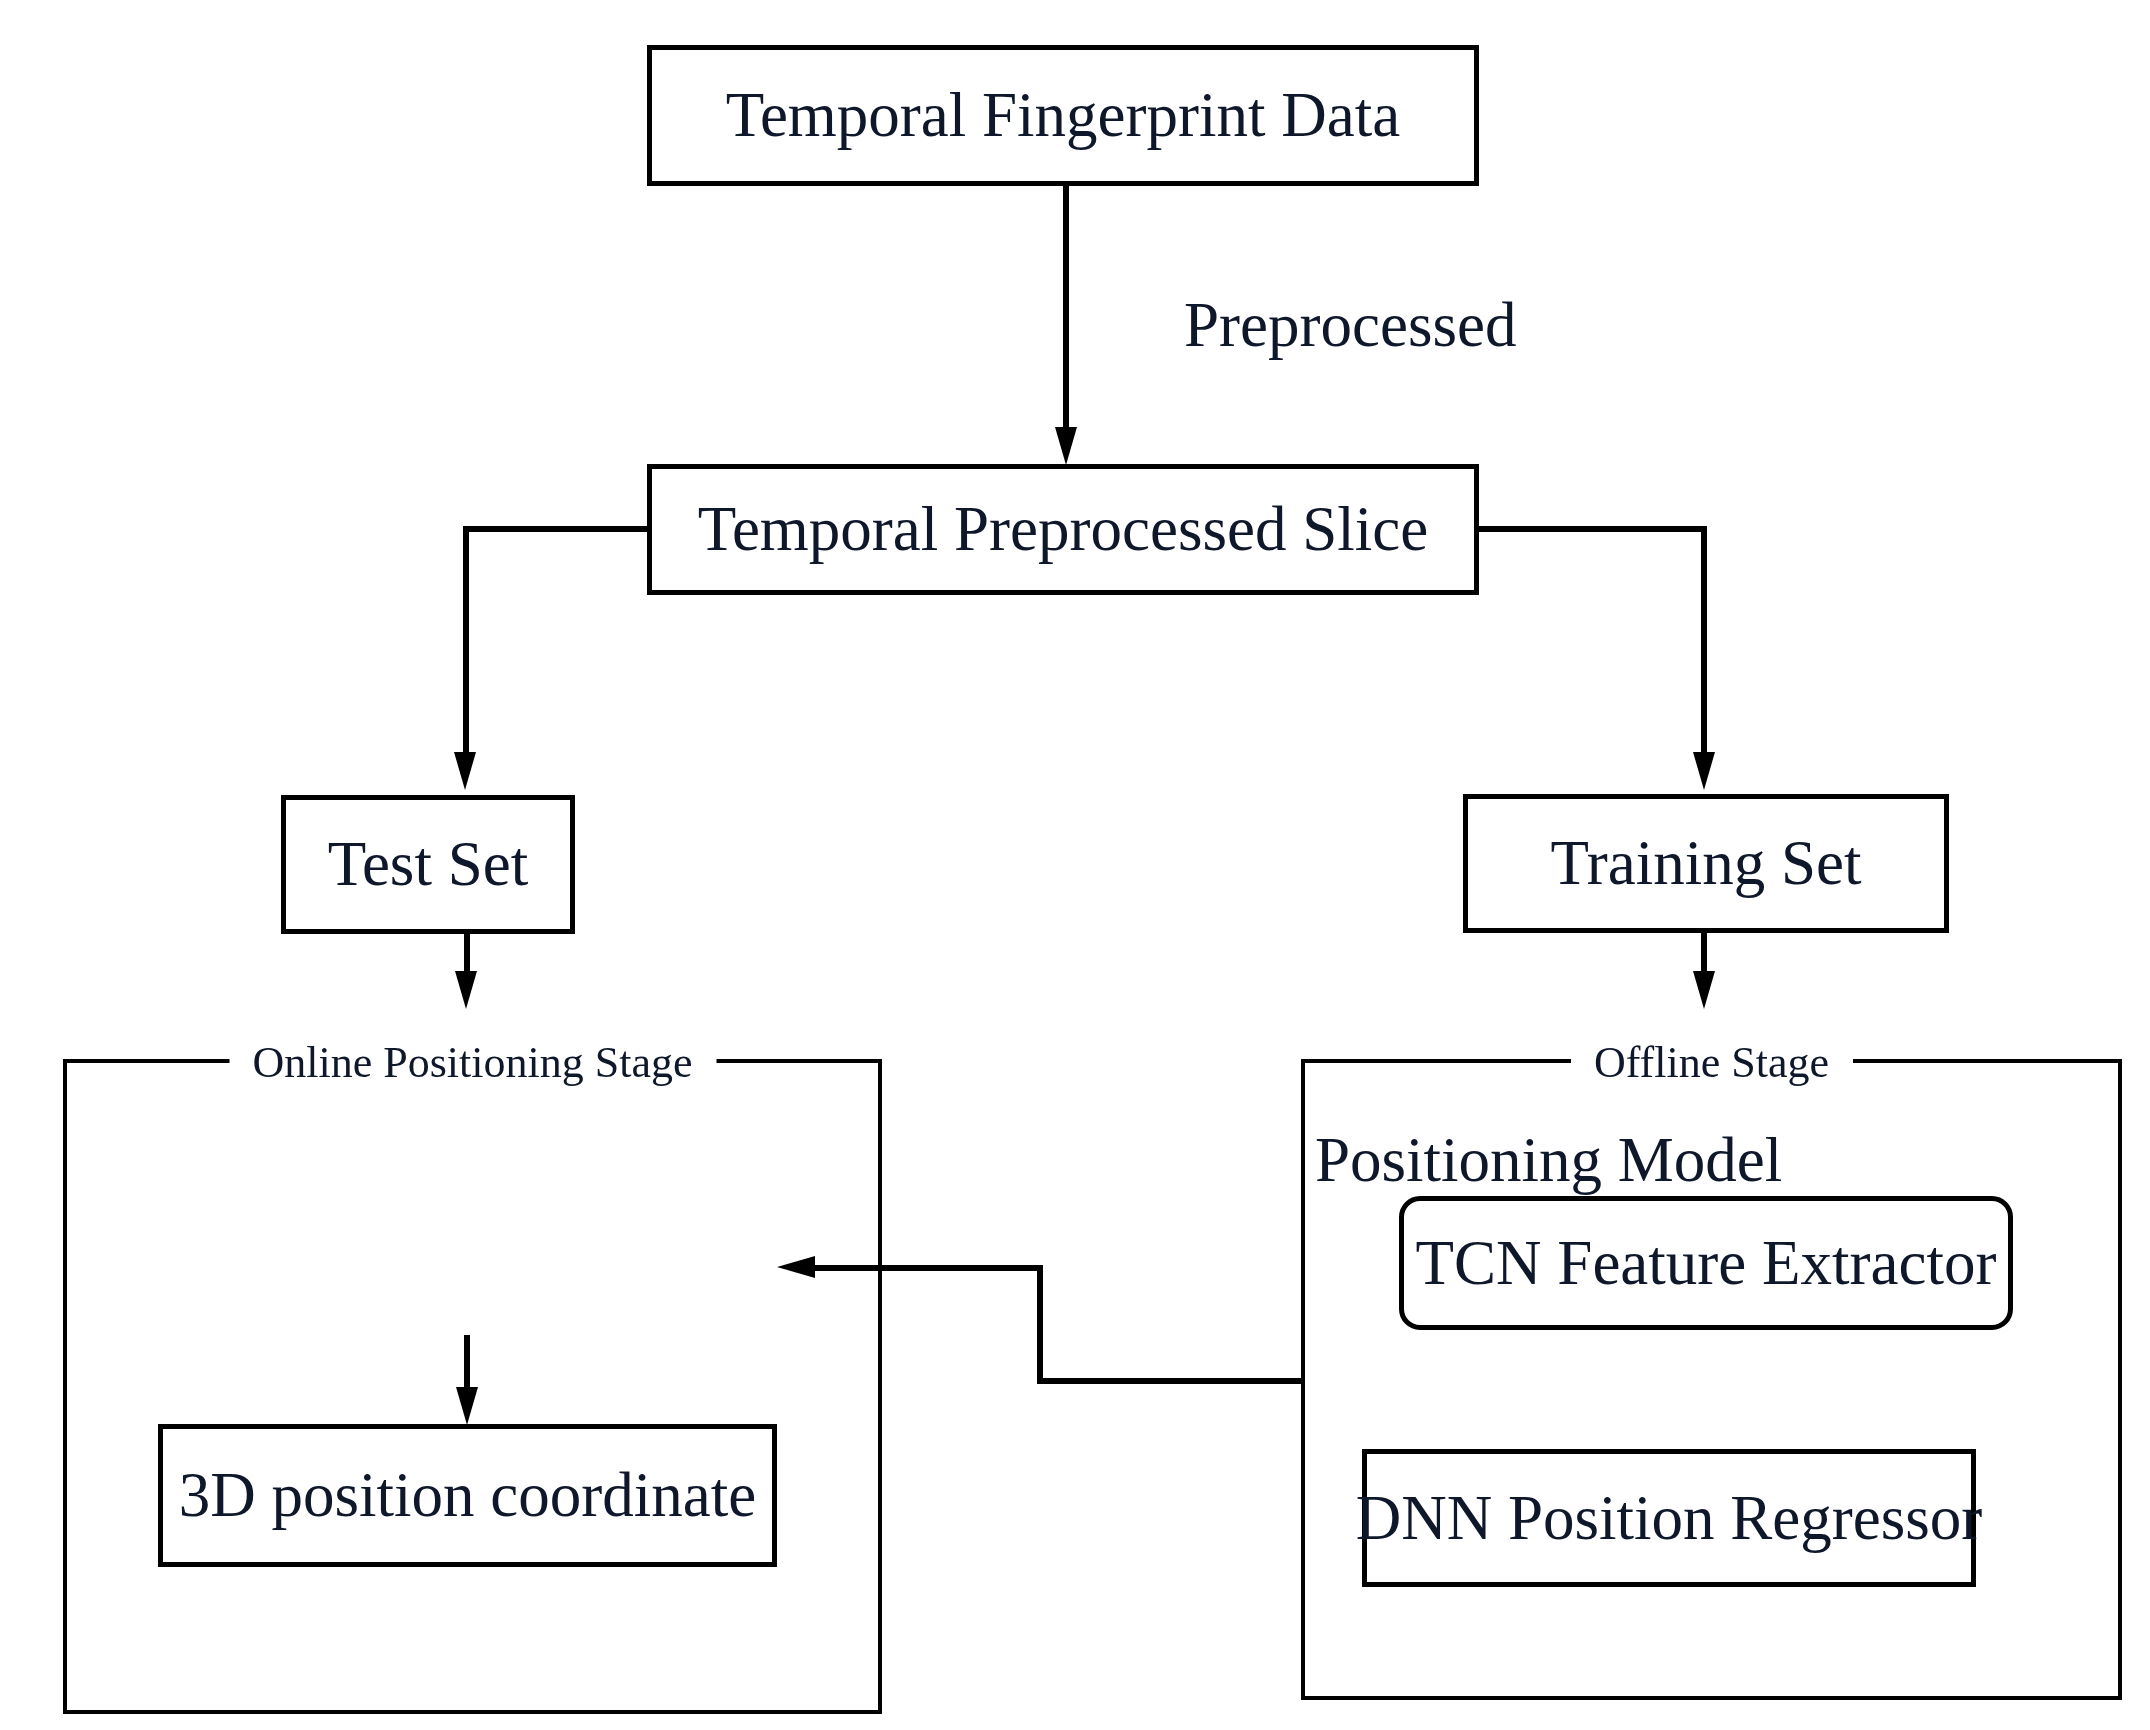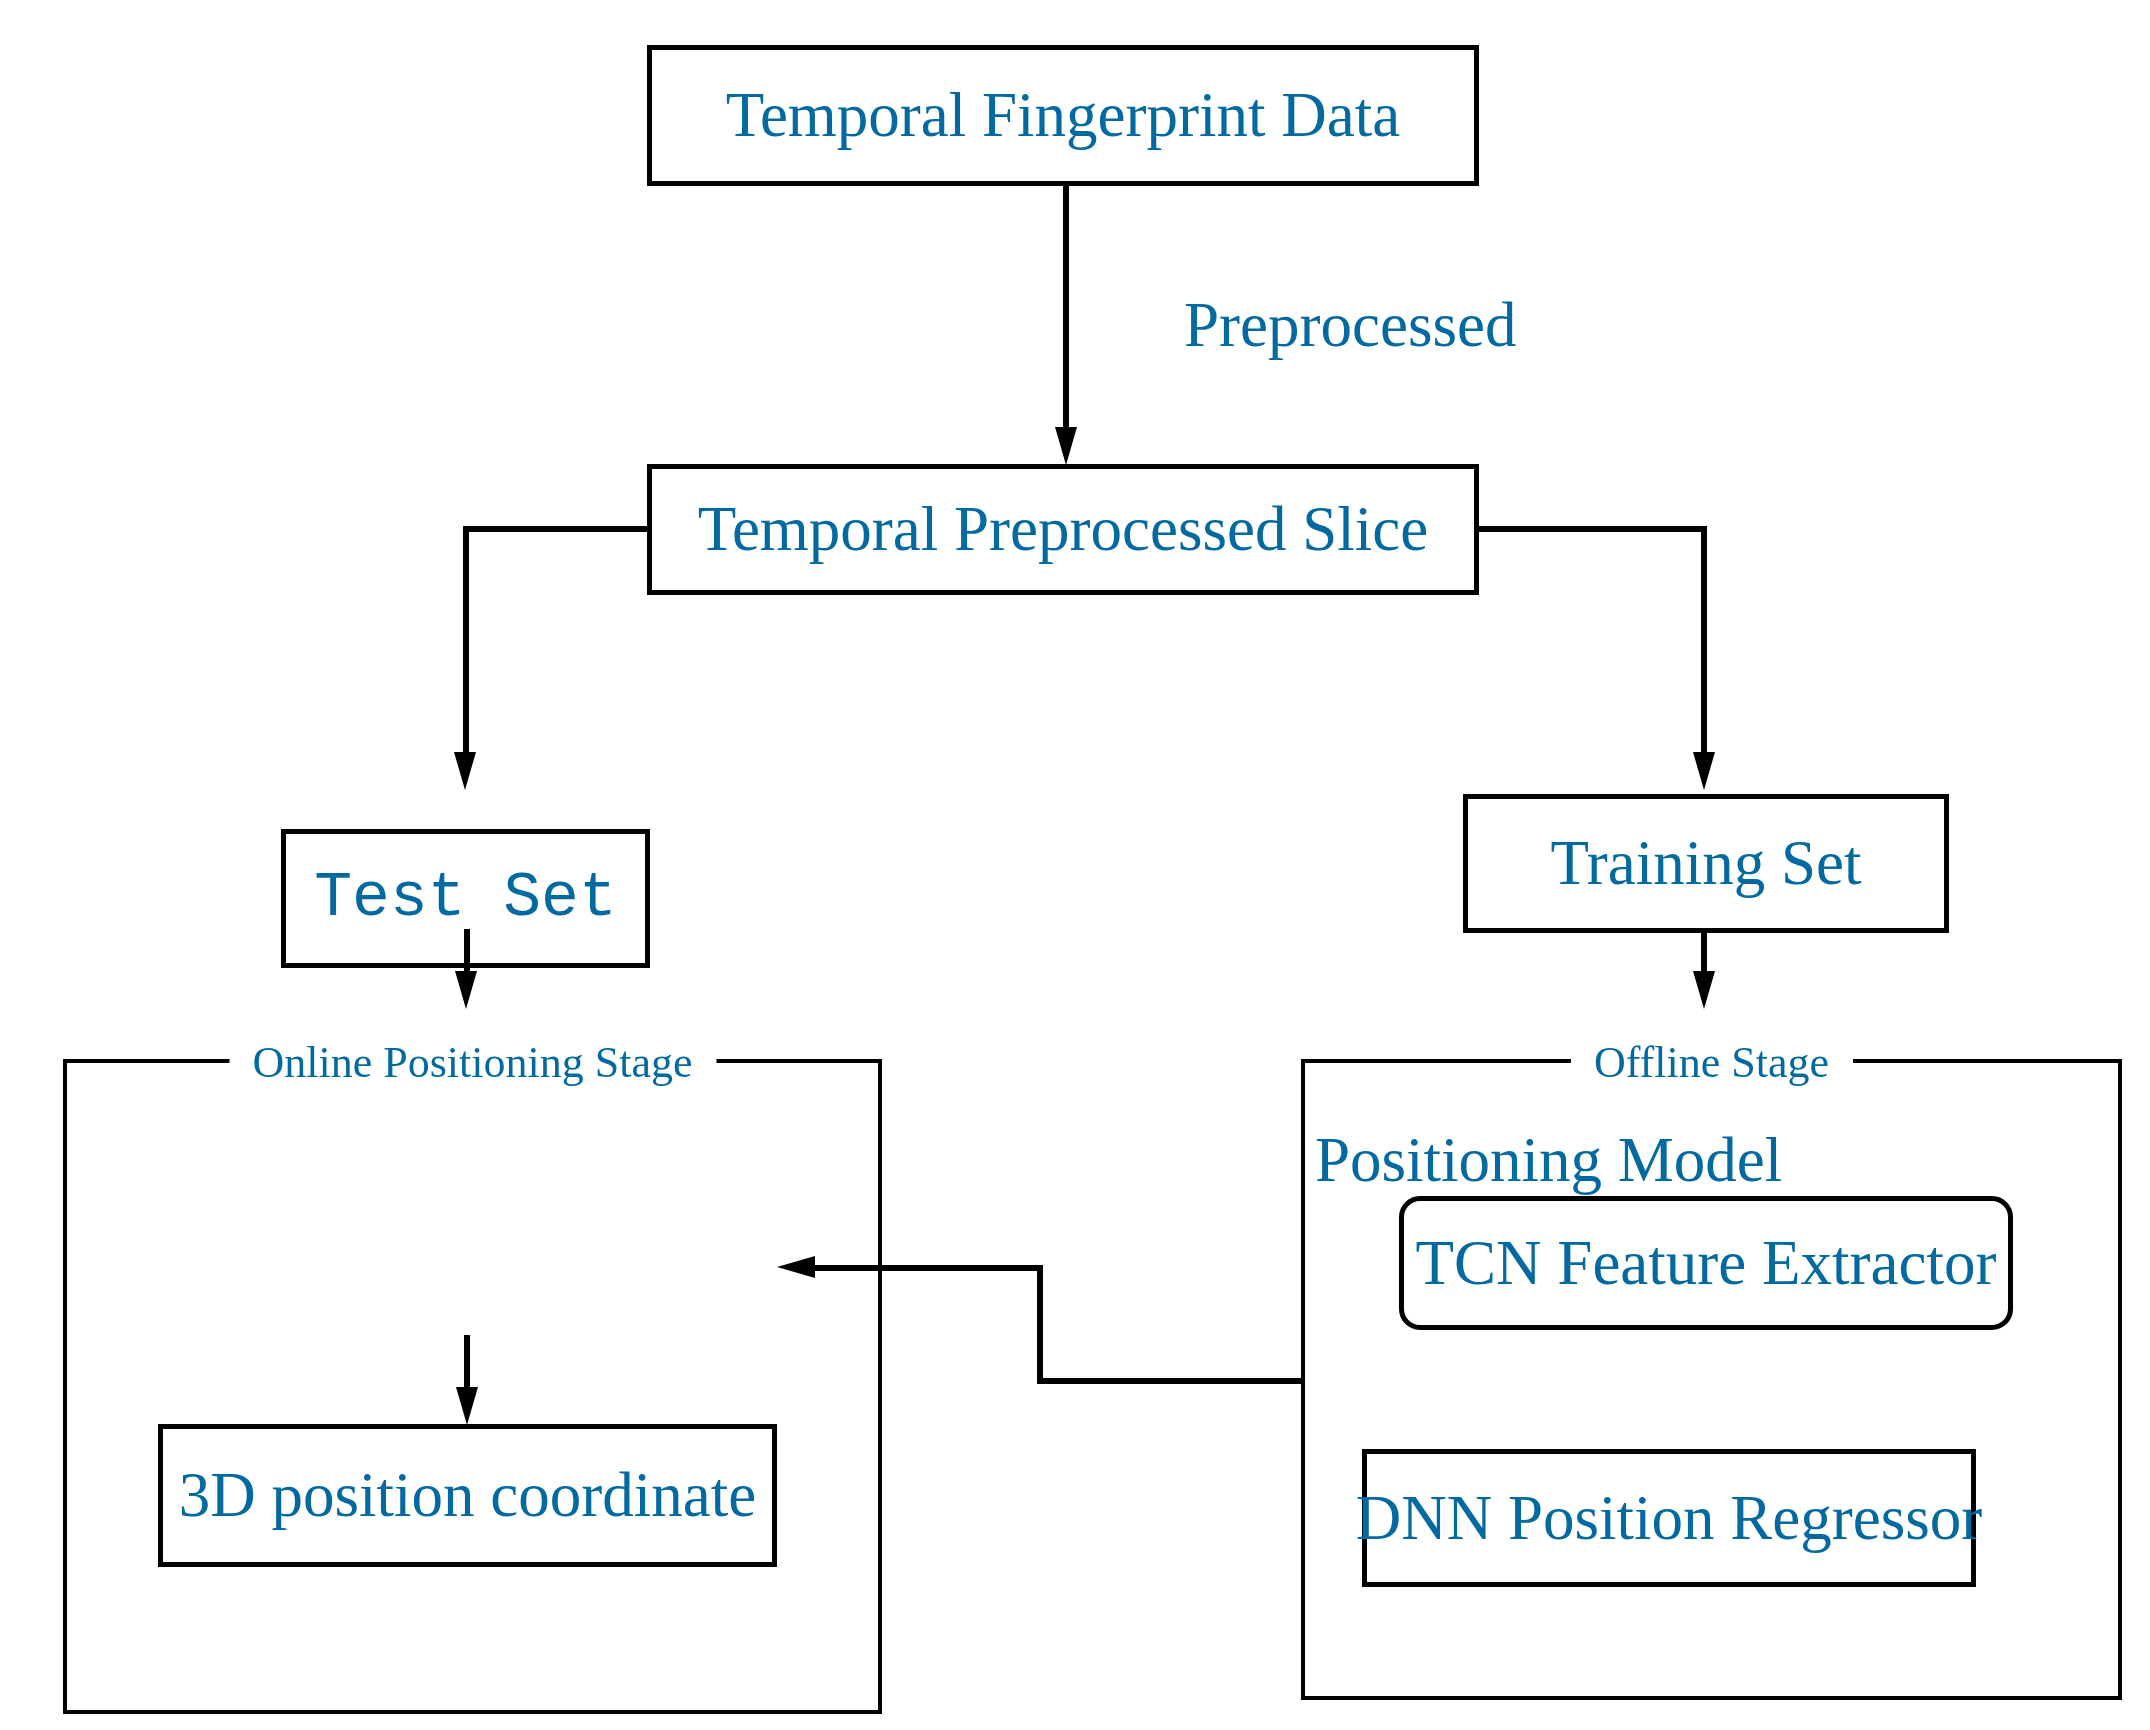--- a/index.html
+++ b/index.html
@@ -6,21 +6,21 @@
     margin: 0;
     padding: 0;
     background: #ffffff;
   }
   #canvas {
     position: relative;
     width: 2151px;
     height: 1731px;
     background: #ffffff;
     font-family: "Liberation Serif", "DejaVu Serif", serif;
-    color: #0369a1;
+    color: #0f172a;
   }
   .node {
     position: absolute;
     box-sizing: border-box;
     border: 5.5px solid #000000;
     background: #ffffff;
     display: flex;
     align-items: center;
     justify-content: center;
     font-size: 63px;
@@ -86,21 +86,21 @@
   <div class="node" style="left:647px; top:464px; width:832px; height:131px;">Temporal Preprocessed Slice</div>
 
   <div class="hline" style="left:463px; top:526px; width:185px; height:5.5px;"></div>
   <div class="vline" style="left:463px; top:526px; width:5.5px; height:227px;"></div>
   <div class="head-down" style="left:454px; top:752px;"></div>
 
   <div class="hline" style="left:1479px; top:526px; width:227px; height:5.5px;"></div>
   <div class="vline" style="left:1701px; top:526px; width:5.5px; height:227px;"></div>
   <div class="head-down" style="left:1693px; top:752px;"></div>
 
-  <div class="node" style="left:281px; top:829px; width:369px; height:139px;font-family:Liberation Mono, monospace;">Test Set</div>
+  <div class="node" style="left:281px; top:795px; width:294px; height:139px;">Test Set</div>
   <div class="node" style="left:1463px; top:794px; width:486px; height:139px;">Training Set</div>
 
   <div class="vline" style="left:464px; top:929px; width:5.5px; height:45px;"></div>
   <div class="head-down" style="left:455px; top:971px;"></div>
 
   <div class="vline" style="left:1701px; top:929px; width:5.5px; height:45px;"></div>
   <div class="head-down" style="left:1693px; top:971px;"></div>
 
   <div class="container" style="left:63px; top:1059px; width:819px; height:655px;">
     <div class="ctitle">Online Positioning Stage</div>

